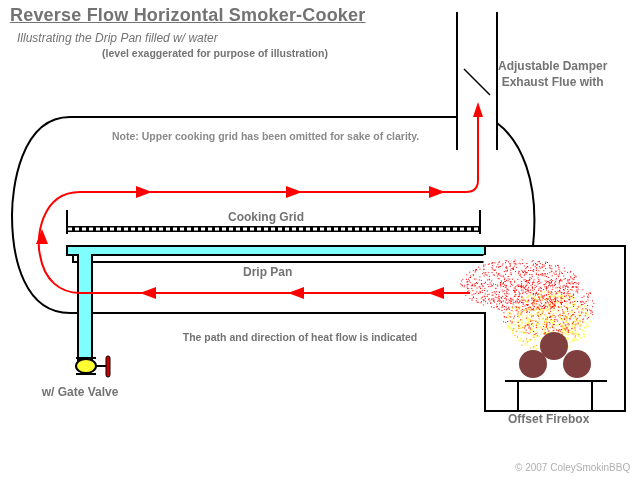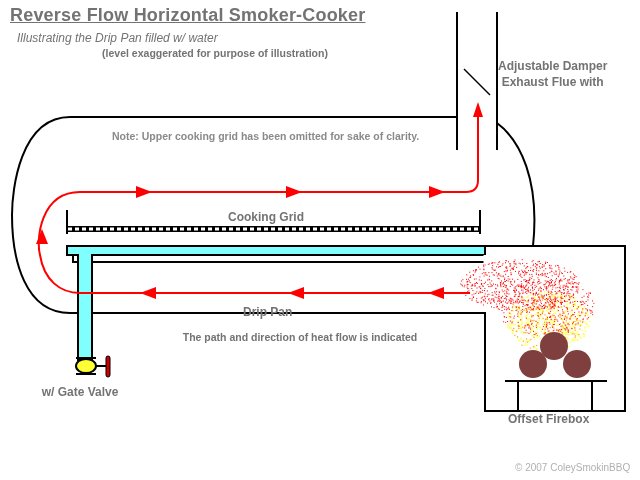--- a/index.html
+++ b/index.html
@@ -5,21 +5,21 @@
     html, body { margin: 0; padding: 0; background: #ffffff; }
     body { width: 640px; height: 480px; position: relative; overflow: hidden; font-family: "Liberation Sans", sans-serif; }
     svg { position: absolute; left: 0; top: 0; }
     .txt { position: absolute; color: #737373; font-weight: bold; white-space: nowrap; }
     .title { left: 10px; top: 5px; font-size: 18px; text-decoration: underline; letter-spacing: 0.2px; }
     .subtitle { left: 0; width: 430px; top: 31px; font-size: 12px; font-style: italic; font-weight: normal; padding-left: 17px; }
     .subtitle2 { left: 0; width: 430px; text-align: center; top: 47px; font-size: 10.5px; }
     .flue-label { left: 498px; top: 58px; font-size: 12px; text-align: center; line-height: 16px; }
     .note { left: 90px; top: 130px; font-size: 10.5px; color: #8a8a8a; margin-left: 22px; }
     .grid-label { left: 228px; top: 210px; font-size: 12px; }
-    .pan-label { left: 243px; top: 265px; font-size: 12px; margin-top: 40px; }
+    .pan-label { left: 243px; top: 265px; font-size: 12px; }
     .flow-label { left: 150px; top: 330px; width: 300px; text-align: center; font-size: 10.5px; line-height: 15px; }
     .drain-label { left: 20px; top: 384px; font-size: 12px; line-height: 16px; text-align: center; width: 120px; }
     .firebox-label { left: 508px; top: 412px; font-size: 12px; }
     .copyright { left: 515px; top: 462px; font-size: 10px; color: #b0b0b0; font-weight: normal; }
   </style>
 </head>
 <body>
 
 <svg width="640" height="480" viewBox="0 0 640 480">
 

